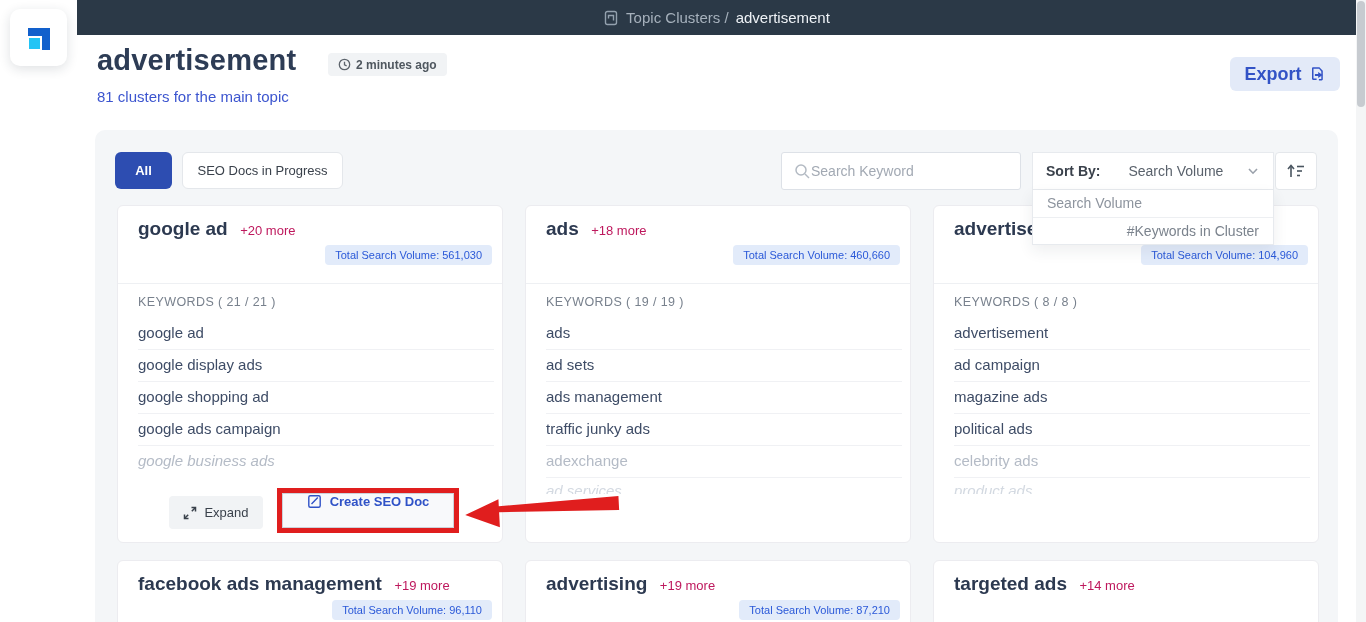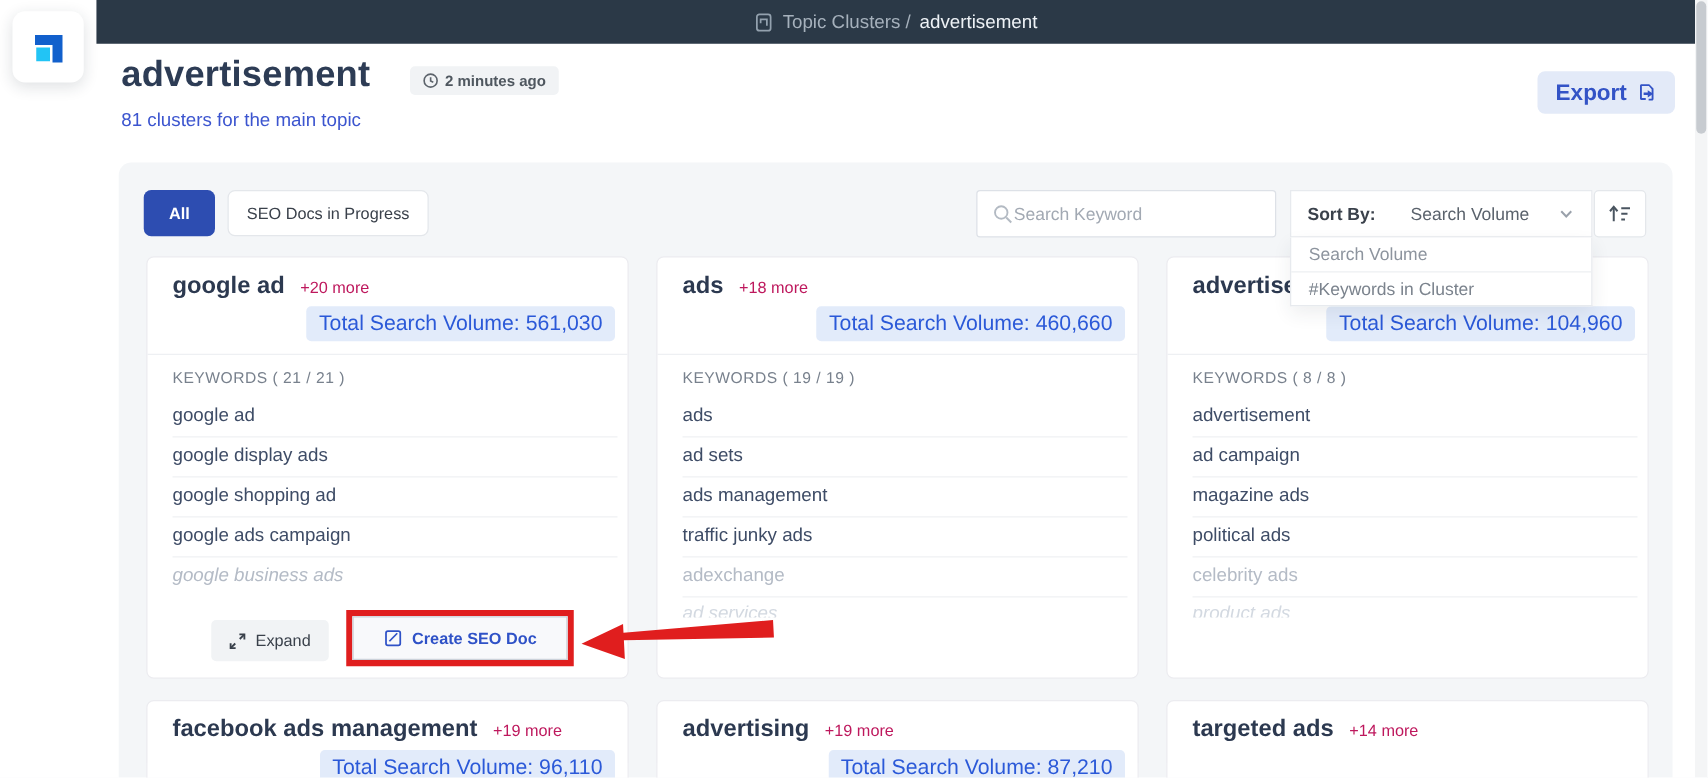--- a/index.html
+++ b/index.html
@@ -44,48 +44,48 @@
   .search-box input::placeholder { color:#a2a9b3; }
   .sort-control { position:absolute; left:1032px; top:152px; width:242px; height:38px; background:#fff; border:1px solid #e7eaee;
     display:flex; align-items:center; padding:0 13px; gap:6px; cursor:pointer; z-index:40; }
   .sort-label { font-size:14px; font-weight:700; color:#3a414b; }
   .sort-value { font-size:14px; color:#5a626c; margin-left:22px; flex:1; }
   .sort-dir-btn { position:absolute; left:1275px; top:152px; width:42px; height:38px; background:#fff; border:1px solid #e4e7eb;
     border-radius:4px; display:flex; align-items:center; justify-content:center; cursor:pointer; }
   .sort-dropdown { position:absolute; left:1032px; top:190px; width:242px; background:#fff; border:1px solid #e7eaee; border-top:none;
     box-shadow:0 6px 14px rgba(40,50,70,.08); z-index:40; }
   .sort-option { height:27px; line-height:27px; padding:0 14px; font-size:14px; color:#8d949e; cursor:pointer; }
-  .sort-option + .sort-option { border-top:1px solid #edeff2; color:#7b838d; }
+  .sort-option + .sort-option { border-top:1px solid #edeff2; color:#7b838d;text-align:right; }
 
   
   .card { position:absolute; width:386px; background:#fff; border:1px solid #ececf0; border-radius:6px; }
   .card-title-row { position:absolute; left:20px; top:12px; white-space:nowrap; }
   .card-title { font-size:19px; font-weight:700; color:#2c3950; }
   .card-more { font-size:13px; font-weight:500; color:#be185d; margin-left:8px; }
-  .vol-pill { position:absolute; right:10px; top:39px; background:#e2ebfa; color:#2b59d8; font-size:17px;
+  .vol-pill { position:absolute; right:10px; top:39px; background:#e2ebfa; color:#2b59d8; font-size:11px;
     padding:4px 10px; border-radius:4px; }
   .card-divider { position:absolute; left:0; right:0; top:77px; border-top:1px solid #eef0f3; }
   .kw-label { position:absolute; left:20px; top:89px; font-size:12.5px; color:#78818d; letter-spacing:.4px; }
   .kw-list { position:absolute; left:0; right:0; top:112px; list-style:none; }
   .kw-item { height:32px; line-height:30px; margin:0 8px 0 20px; font-size:15px; color:#3e4c66; border-bottom:1px solid #f0f1f4; }
   .kw-item:last-child { border-bottom:none;font-style:italic; }
   .kw-item.faded { color:#b4bbc6; }
   .kw-item.ghost { color:#d3d9e1; height:16px; overflow:hidden; line-height:26px; }
   .row1 { top:205px; height:338px; }
   .row2 { top:560px; height:120px; }
   .col1 { left:117px; } .col2 { left:525px; } .col3 { left:933px; }
 
   
   .expand-btn { position:absolute; left:51px; top:290px; width:94px; height:33px; background:#f1f3f5; border:none; border-radius:4px;
     font-size:13px; font-weight:500; color:#3a414b; display:flex; align-items:center; justify-content:center; gap:7px;
     cursor:pointer; font-family:inherit; }
   .anno-box { position:absolute; left:159px; top:282px; width:182px; height:45px; border:5px solid #e01e1e; z-index:30;
     background:#fff; }
   .create-btn { width:100%; height:100%; background:#f8f9fb; border:1px solid #ccd2da; color:#2f52c7; font-size:13px; font-weight:600;
-    display:flex; align-items:center; justify-content:center; gap:8px; cursor:pointer; font-family:inherit; }
+    display:flex; justify-content:center; gap:8px; cursor:pointer; font-family:inherit; }
   .anno-arrow { position:absolute; left:463px; top:492px; z-index:31; transform:rotate(-3deg); }
 
   .icon { display:inline-flex; flex:none; }
 </style>
 </head>
 <body>
 
 <div class="left-rail">
   <div class="logo-card">
     <svg width="36" height="36" viewBox="0 0 36 36">

